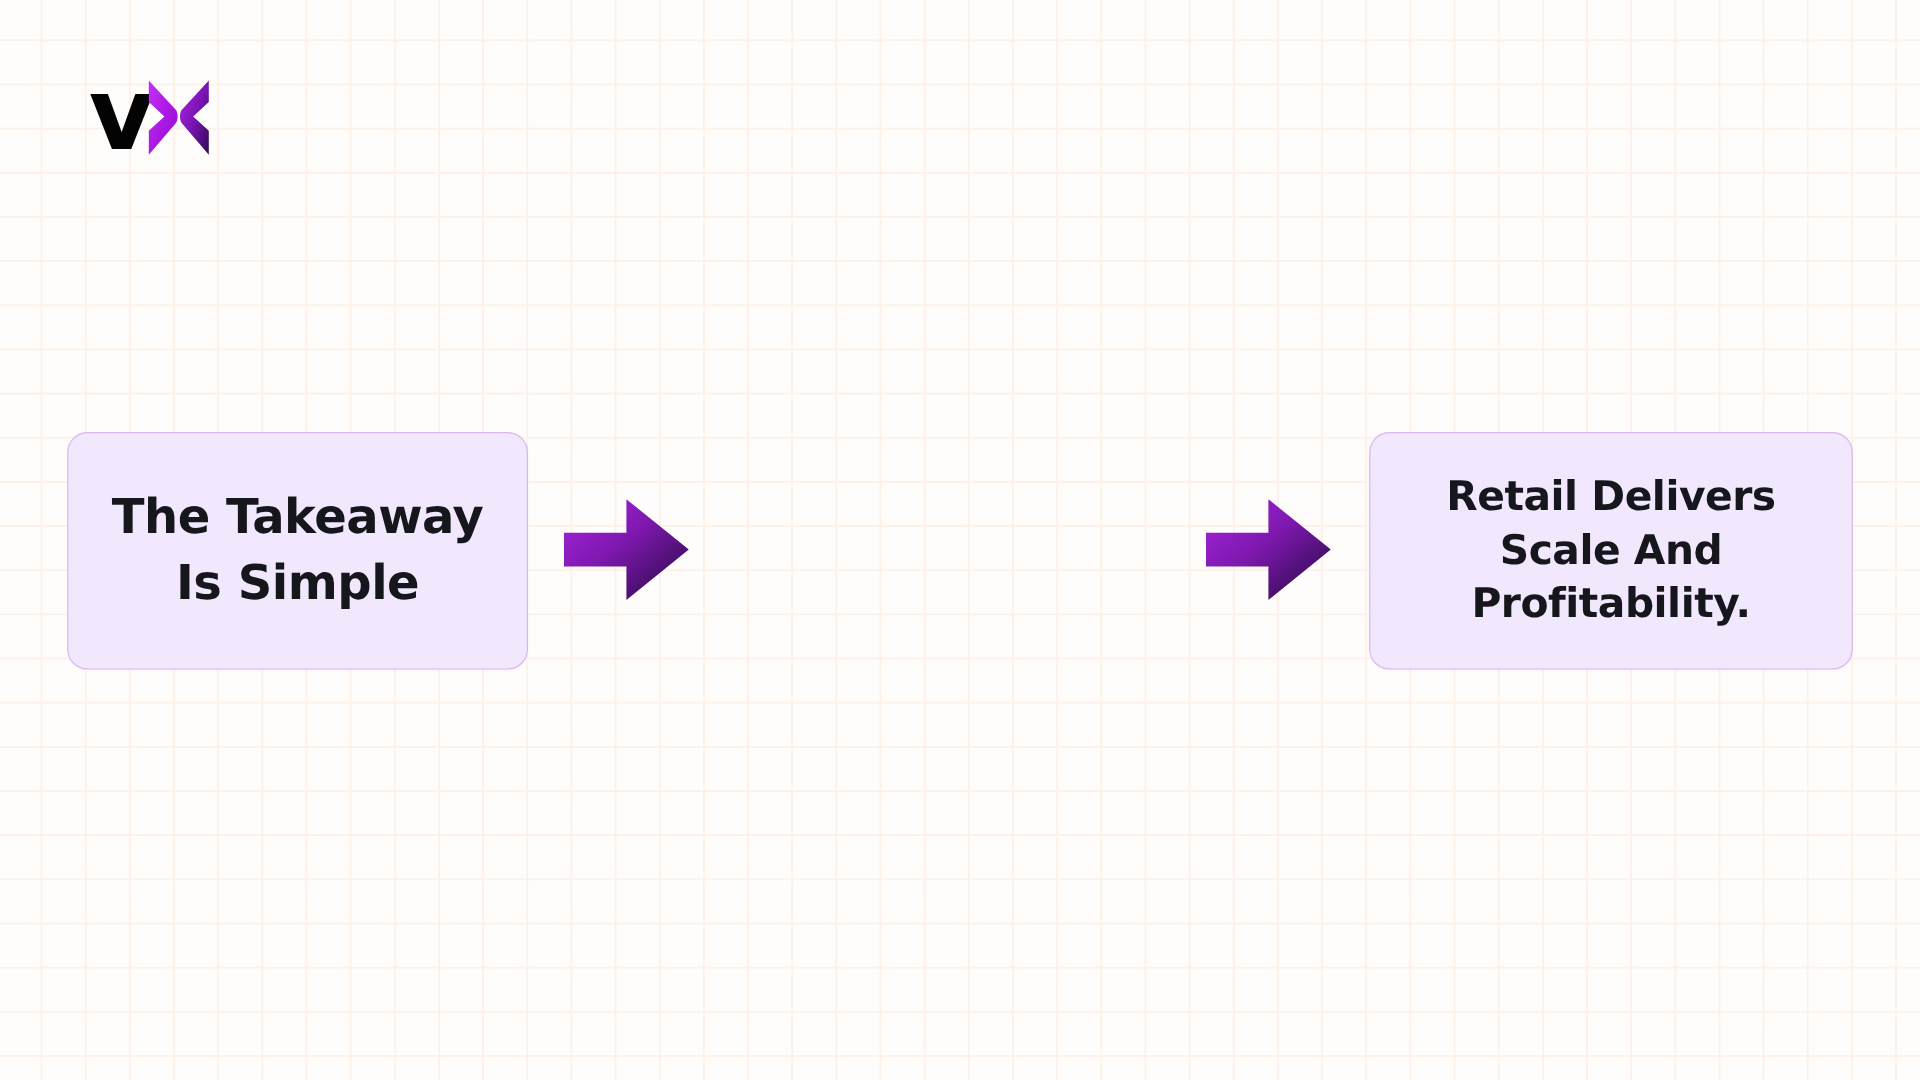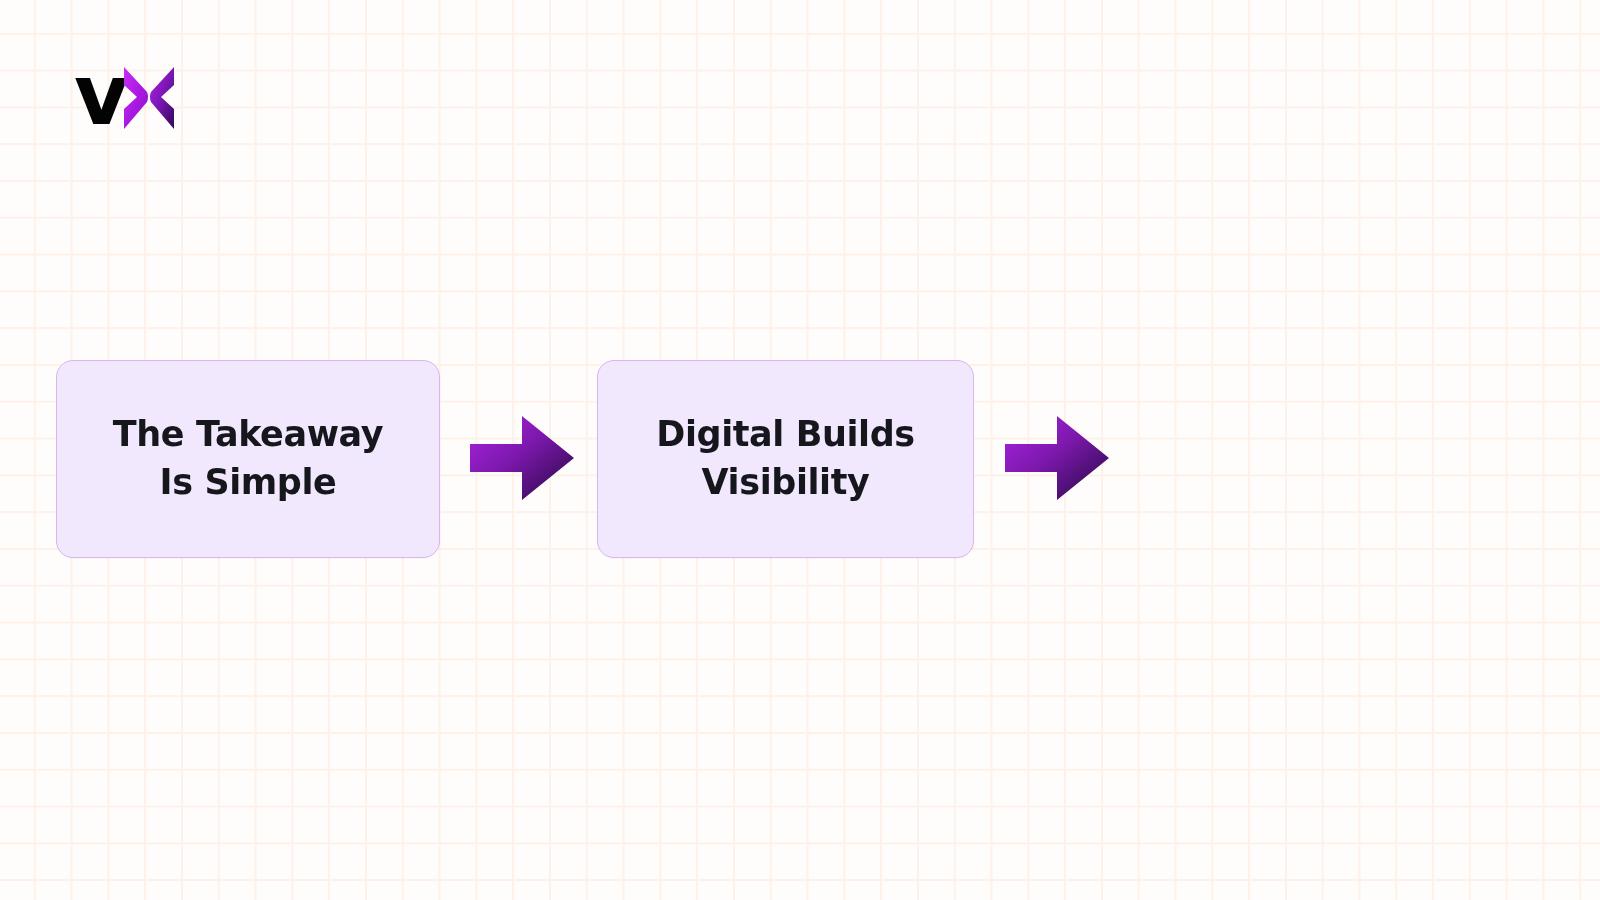--- a/index.html
+++ b/index.html
@@ -78,21 +78,21 @@
     border-radius: 17px;
     display: flex;
     align-items: center;
     justify-content: center;
     padding: 6px 14px;
     box-shadow: 0 1px 2px rgba(120, 60, 170, 0.04);
   }
   .flow-box-text {
     font-family: "DejaVu Sans", sans-serif;
     font-weight: 700;
-    font-size: 35px;
+    font-size: 40px;
     line-height: 1.37;
     letter-spacing: -0.4px;
     color: #16161d;
     text-align: center;
     white-space: pre-line;
   }
 
   #flow-box-0 { left: 56px;   width: 384px; }
   #flow-box-1 { left: 597px;  width: 377px; }
   #flow-box-2 { left: 1141px; width: 403px; }
@@ -152,32 +152,33 @@
         <linearGradient id="arrowGrad0" x1="0.05" y1="0.05" x2="0.95" y2="0.95">
           <stop offset="0%" stop-color="#a523dc"></stop>
           <stop offset="45%" stop-color="#7d18ad"></stop>
           <stop offset="100%" stop-color="#2b0a49"></stop>
         </linearGradient>
       </defs>
       <path d="M0 34 L52 34 L52 6 L104 48 L52 90 L52 62 L0 62 Z" fill="url(#arrowGrad0)"></path>
     </svg>
   </div>
 
-  <div class="flow-box" id="flow-box-1">
-    <div class="flow-box-text">Digital Builds
-Visibility</div>
-  </div>
 
   <div class="flow-arrow" id="flow-arrow-1">
     <svg width="104" height="96" viewBox="0 0 104 96" xmlns="http://www.w3.org/2000/svg">
       <defs>
         <linearGradient id="arrowGrad1" x1="0.05" y1="0.05" x2="0.95" y2="0.95">
           <stop offset="0%" stop-color="#a523dc"></stop>
           <stop offset="45%" stop-color="#7d18ad"></stop>
           <stop offset="100%" stop-color="#2b0a49"></stop>
         </linearGradient>
       </defs>
       <path d="M0 34 L52 34 L52 6 L104 48 L52 90 L52 62 L0 62 Z" fill="url(#arrowGrad1)"></path>
     </svg>
   </div>
 
+  <div class="flow-box" id="flow-box-2">
+    <div class="flow-box-text">Retail Delivers
+Scale And
+Profitability.</div>
+  </div>
 
 </div>
 
 </body></html>

